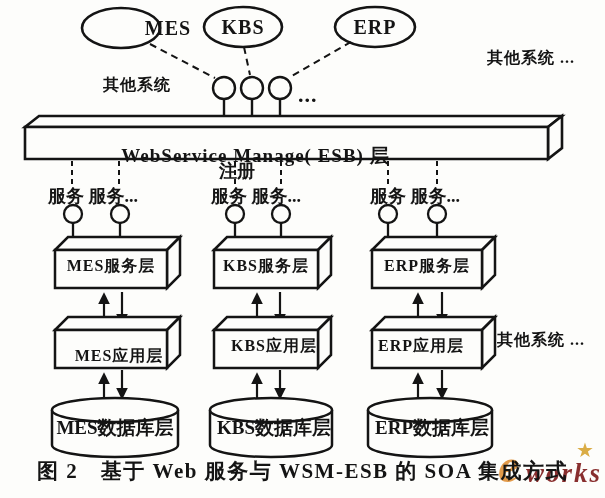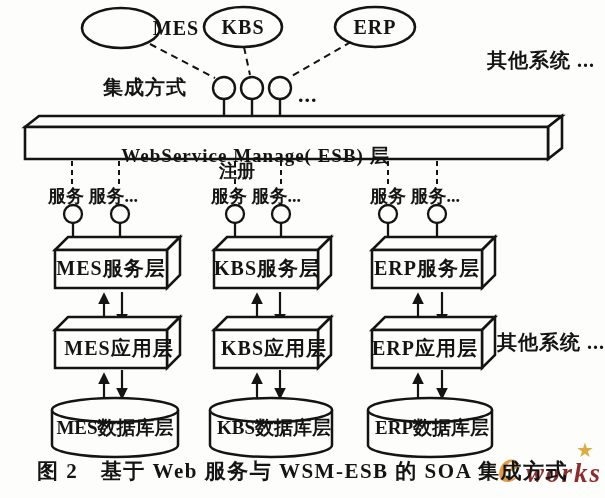--- a/index.html
+++ b/index.html
@@ -5,21 +5,21 @@
   html,body{margin:0;padding:0;background:#fdfdfb;}
   #fig{position:relative;width:605px;height:498px;background:#fdfdfb;overflow:hidden;
        font-family:"Liberation Serif","DejaVu Serif",serif;color:#141414;}
   #art{position:absolute;left:0;top:0;z-index:0;}
   .lbl{position:absolute;z-index:2;white-space:nowrap;color:#141414;line-height:1.15;
        font-family:"Liberation Serif","DejaVu Serif",serif;font-weight:600;}
   .c{text-align:center;}
   .sys{font-size:20px;font-weight:700;letter-spacing:1px;}
   .cjk18{font-size:18px;}
   .cjk19{font-size:19px;}
-  .cjk20{font-size:20px;letter-spacing:1px;}
+  .cjk20{font-size:16px;letter-spacing:1px;}
   .esbtxt{font-size:19px;font-weight:600;letter-spacing:1px;}
   .dots{font-size:22px;font-weight:700;letter-spacing:1px;}
   #caption{left:0;top:459px;width:605px;font-size:21px;font-weight:700;letter-spacing:1.5px;z-index:3;}
   #wm{position:absolute;left:474px;top:436px;width:130px;height:60px;z-index:1;opacity:.92;}
   #wm .e{position:absolute;left:24px;top:2px;font-size:48px;font-style:italic;font-weight:700;
          color:#e0923c;font-family:"Liberation Serif",serif;}
   #wm .w{position:absolute;left:52px;top:22px;font-size:27px;font-style:italic;font-weight:700;
          color:#7f1d1d;letter-spacing:2px;}
   #wm .s{position:absolute;left:102px;top:2px;font-size:20px;color:#d8a636;}
 </style>
@@ -131,41 +131,41 @@
     <g stroke="#141414" stroke-width="2.5" fill="#fdfdfb">
       <path d="M52 410 L52 445 A63 12 0 0 0 178 445 L178 410"></path>
       <ellipse cx="115" cy="410" rx="63" ry="12"></ellipse>
       <path d="M210 410 L210 445 A61 12 0 0 0 332 445 L332 410"></path>
       <ellipse cx="271" cy="410" rx="61" ry="12"></ellipse>
       <path d="M368 410 L368 445 A62 12 0 0 0 492 445 L492 410"></path>
       <ellipse cx="430" cy="410" rx="62" ry="12"></ellipse>
     </g>
   </svg>
 
-  <div class="lbl sys c" style="left:80px;top:17px;width:100px;padding-left:46px;">MES</div>
+  <div class="lbl sys c" style="left:72px;top:17px;width:100px;padding-left:46px;">MES</div>
   <div class="lbl sys c" style="left:204px;top:16px;width:78px;">KBS</div>
   <div class="lbl sys c" style="left:335px;top:16px;width:80px;">ERP</div>
 
   <div class="lbl cjk20" style="left:487px;top:49px;">其他系统 ...</div>
-  <div class="lbl cjk20" style="left:103px;top:76px;">集成方式</div>
+  <div class="lbl cjk20" style="left:103px;top:76px;">其他系统</div>
   <div class="lbl dots" style="left:298px;top:82px;">...</div>
 
   <div class="lbl esbtxt c" style="left:25px;top:132px;width:461px;margin-top:13px;">WebService Manage( ESB) 层</div>
 
   <div class="lbl cjk18" style="left:219px;top:161px;">注册</div>
 
   <div class="lbl cjk18" style="left:48px;top:186px;">服务 服务...</div>
   <div class="lbl cjk18" style="left:211px;top:186px;">服务 服务...</div>
   <div class="lbl cjk18" style="left:370px;top:186px;">服务 服务...</div>
 
   <div class="lbl cjk20 c" style="left:55px;top:257px;width:112px;">MES服务层</div>
   <div class="lbl cjk20 c" style="left:214px;top:257px;width:104px;">KBS服务层</div>
   <div class="lbl cjk20 c" style="left:372px;top:257px;width:110px;">ERP服务层</div>
 
-  <div class="lbl cjk20 c" style="left:55px;top:337px;width:128px;">MES应用层</div>
+  <div class="lbl cjk20 c" style="left:55px;top:347px;width:128px;">MES应用层</div>
   <div class="lbl cjk20 c" style="left:214px;top:337px;width:120px;">KBS应用层</div>
   <div class="lbl cjk20 c" style="left:372px;top:337px;width:98px;">ERP应用层</div>
 
   <div class="lbl cjk20" style="left:497px;top:331px;">其他系统 ...</div>
 
   <div class="lbl cjk19 c" style="left:52px;top:417px;width:126px;">MES数据库层</div>
   <div class="lbl cjk19 c" style="left:210px;top:417px;width:128px;">KBS数据库层</div>
   <div class="lbl cjk19 c" style="left:368px;top:417px;width:128px;">ERP数据库层</div>
 
   <div id="wm">

